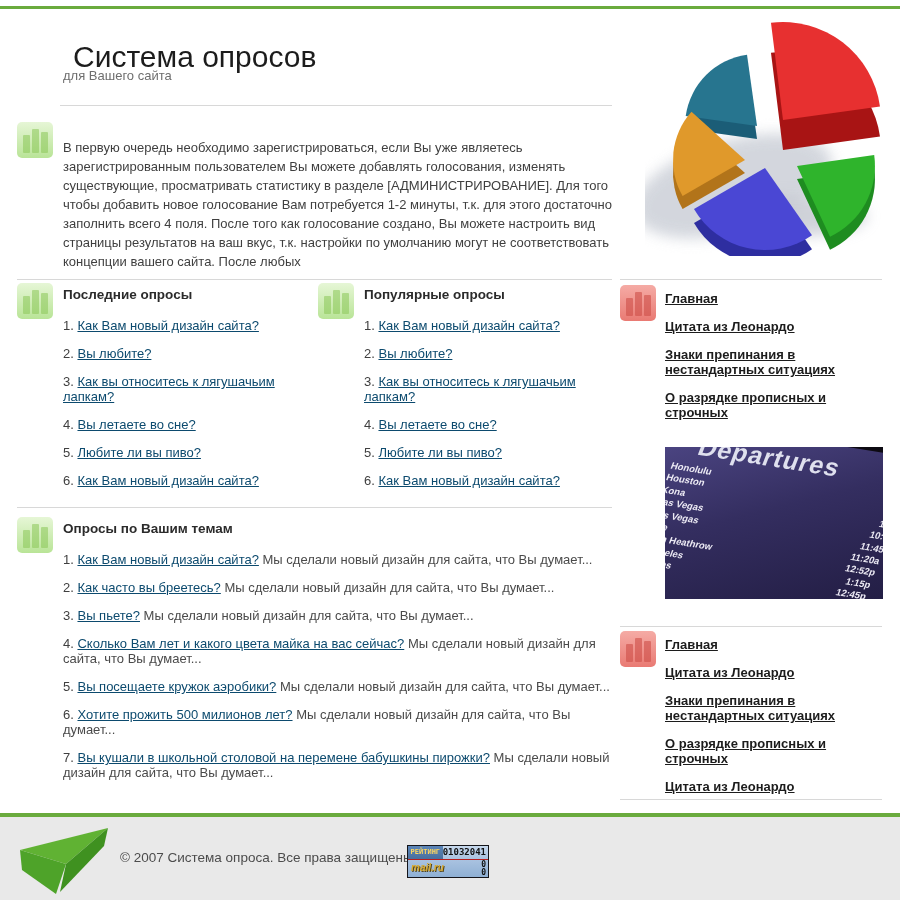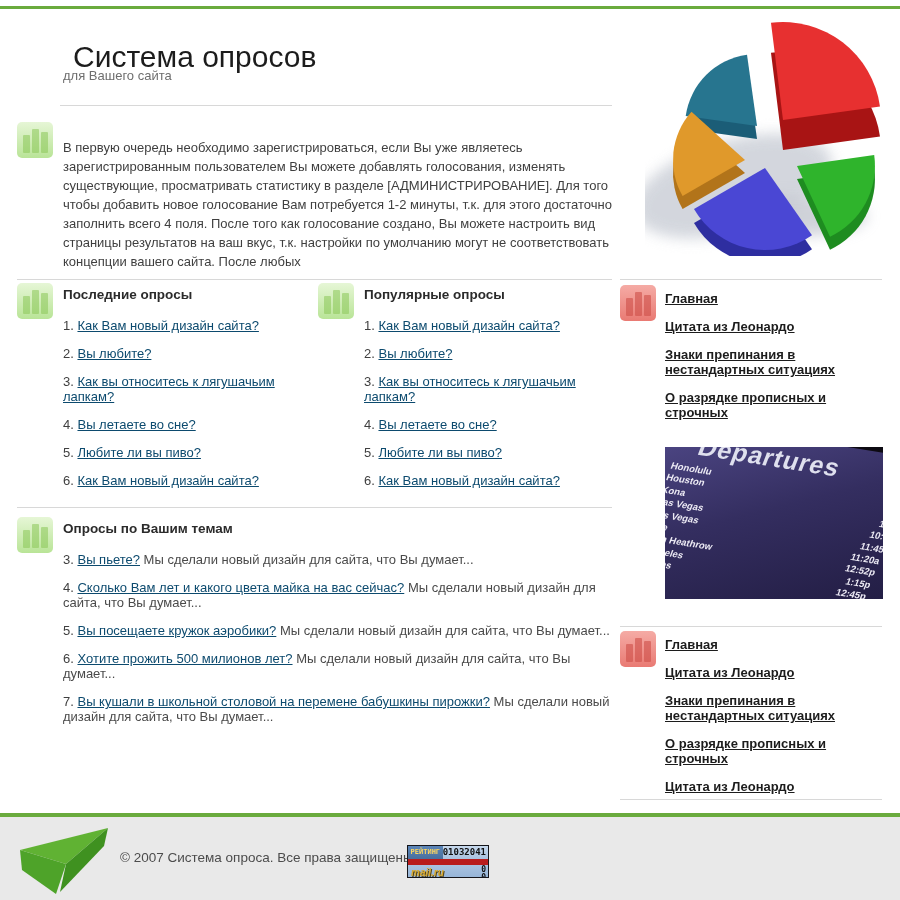--- a/index.html
+++ b/index.html
@@ -59,21 +59,21 @@
         font-size:9.5px;font-weight:bold;color:#eceaf4;line-height:12.4px;white-space:nowrap;}
 
   .footer{position:absolute;left:0;top:813px;width:900px;height:87px;background:#e9e9e9;
           border-top:4px solid #6aab3d;box-sizing:border-box;}
   .wedge{position:absolute;left:6px;top:818px;}
   .copyright{position:absolute;left:120px;top:850px;font-size:13.5px;color:#4c4c4c;}
 
   .counter{position:absolute;left:407px;top:845px;width:80px;height:31px;border:1px solid #15151a;
            background:#9db9d9;font-family:"DejaVu Sans Mono","Liberation Mono",monospace;
            display:block;text-decoration:none;overflow:hidden;}
-  .c-top{display:flex;height:13px;border-bottom:6px solid #b91c1c;}
+  .c-top{display:flex;height:13px;border-bottom:1px solid #b91c1c;}
   .c-rating{width:36px;background:linear-gradient(#5c86b8,#49709e);color:#ffd75e;font-size:7px;
             font-weight:bold;line-height:13px;text-align:center;}
   .c-num{flex:1;background:linear-gradient(#c6d8ec,#a9c2e0);color:#101010;font-size:9px;font-weight:bold;
          text-align:right;padding-right:2px;line-height:13px;}
   .c-bottom{display:flex;height:17px;background:linear-gradient(#a9c2e0,#8fb0d4);}
   .c-logo{flex:1;color:#d9a92c;font-weight:bold;font-style:italic;font-size:10px;line-height:15px;
           padding-left:3px;text-shadow:1px 1px 0 #55461a;font-family:"Liberation Sans",sans-serif;}
   .c-hits{width:16px;display:flex;flex-direction:column;justify-content:center;align-items:flex-end;
           padding-right:2px;color:#101010;font-size:8px;line-height:8px;font-weight:bold;}
 </style>
@@ -224,20 +224,26 @@
 
 <div class="divider d3"></div>
 
 <div class="icon green i-themes">
   <i class="bar b1"></i>
     <i class="bar b2"></i>
     <i class="bar b3"></i>
 </div>
 <section class="sec s-themes">
   <h2>Опросы по Вашим темам</h2>
+  <p class="titem"><span>1.</span>
+    <a href="#" class="qlink">Как Вам новый дизайн сайта?</a>
+    <span class="t-text">Мы сделали новый дизайн для сайта, что Вы думает...</span></p>
+  <p class="titem"><span>2.</span>
+    <a href="#" class="qlink">Как часто вы бреетесь?</a>
+    <span class="t-text">Мы сделали новый дизайн для сайта, что Вы думает...</span></p>
   <p class="titem"><span>3.</span>
     <a href="#" class="qlink">Вы пьете?</a>
     <span class="t-text">Мы сделали новый дизайн для сайта, что Вы думает...</span></p>
   <p class="titem"><span>4.</span>
     <a href="#" class="qlink">Сколько Вам лет и какого цвета майка на вас сейчас?</a>
     <span class="t-text">Мы сделали новый дизайн для сайта, что Вы думает...</span></p>
   <p class="titem"><span>5.</span>
     <a href="#" class="qlink">Вы посещаете кружок аэробики?</a>
     <span class="t-text">Мы сделали новый дизайн для сайта, что Вы думает...</span></p>
   <p class="titem"><span>6.</span>

